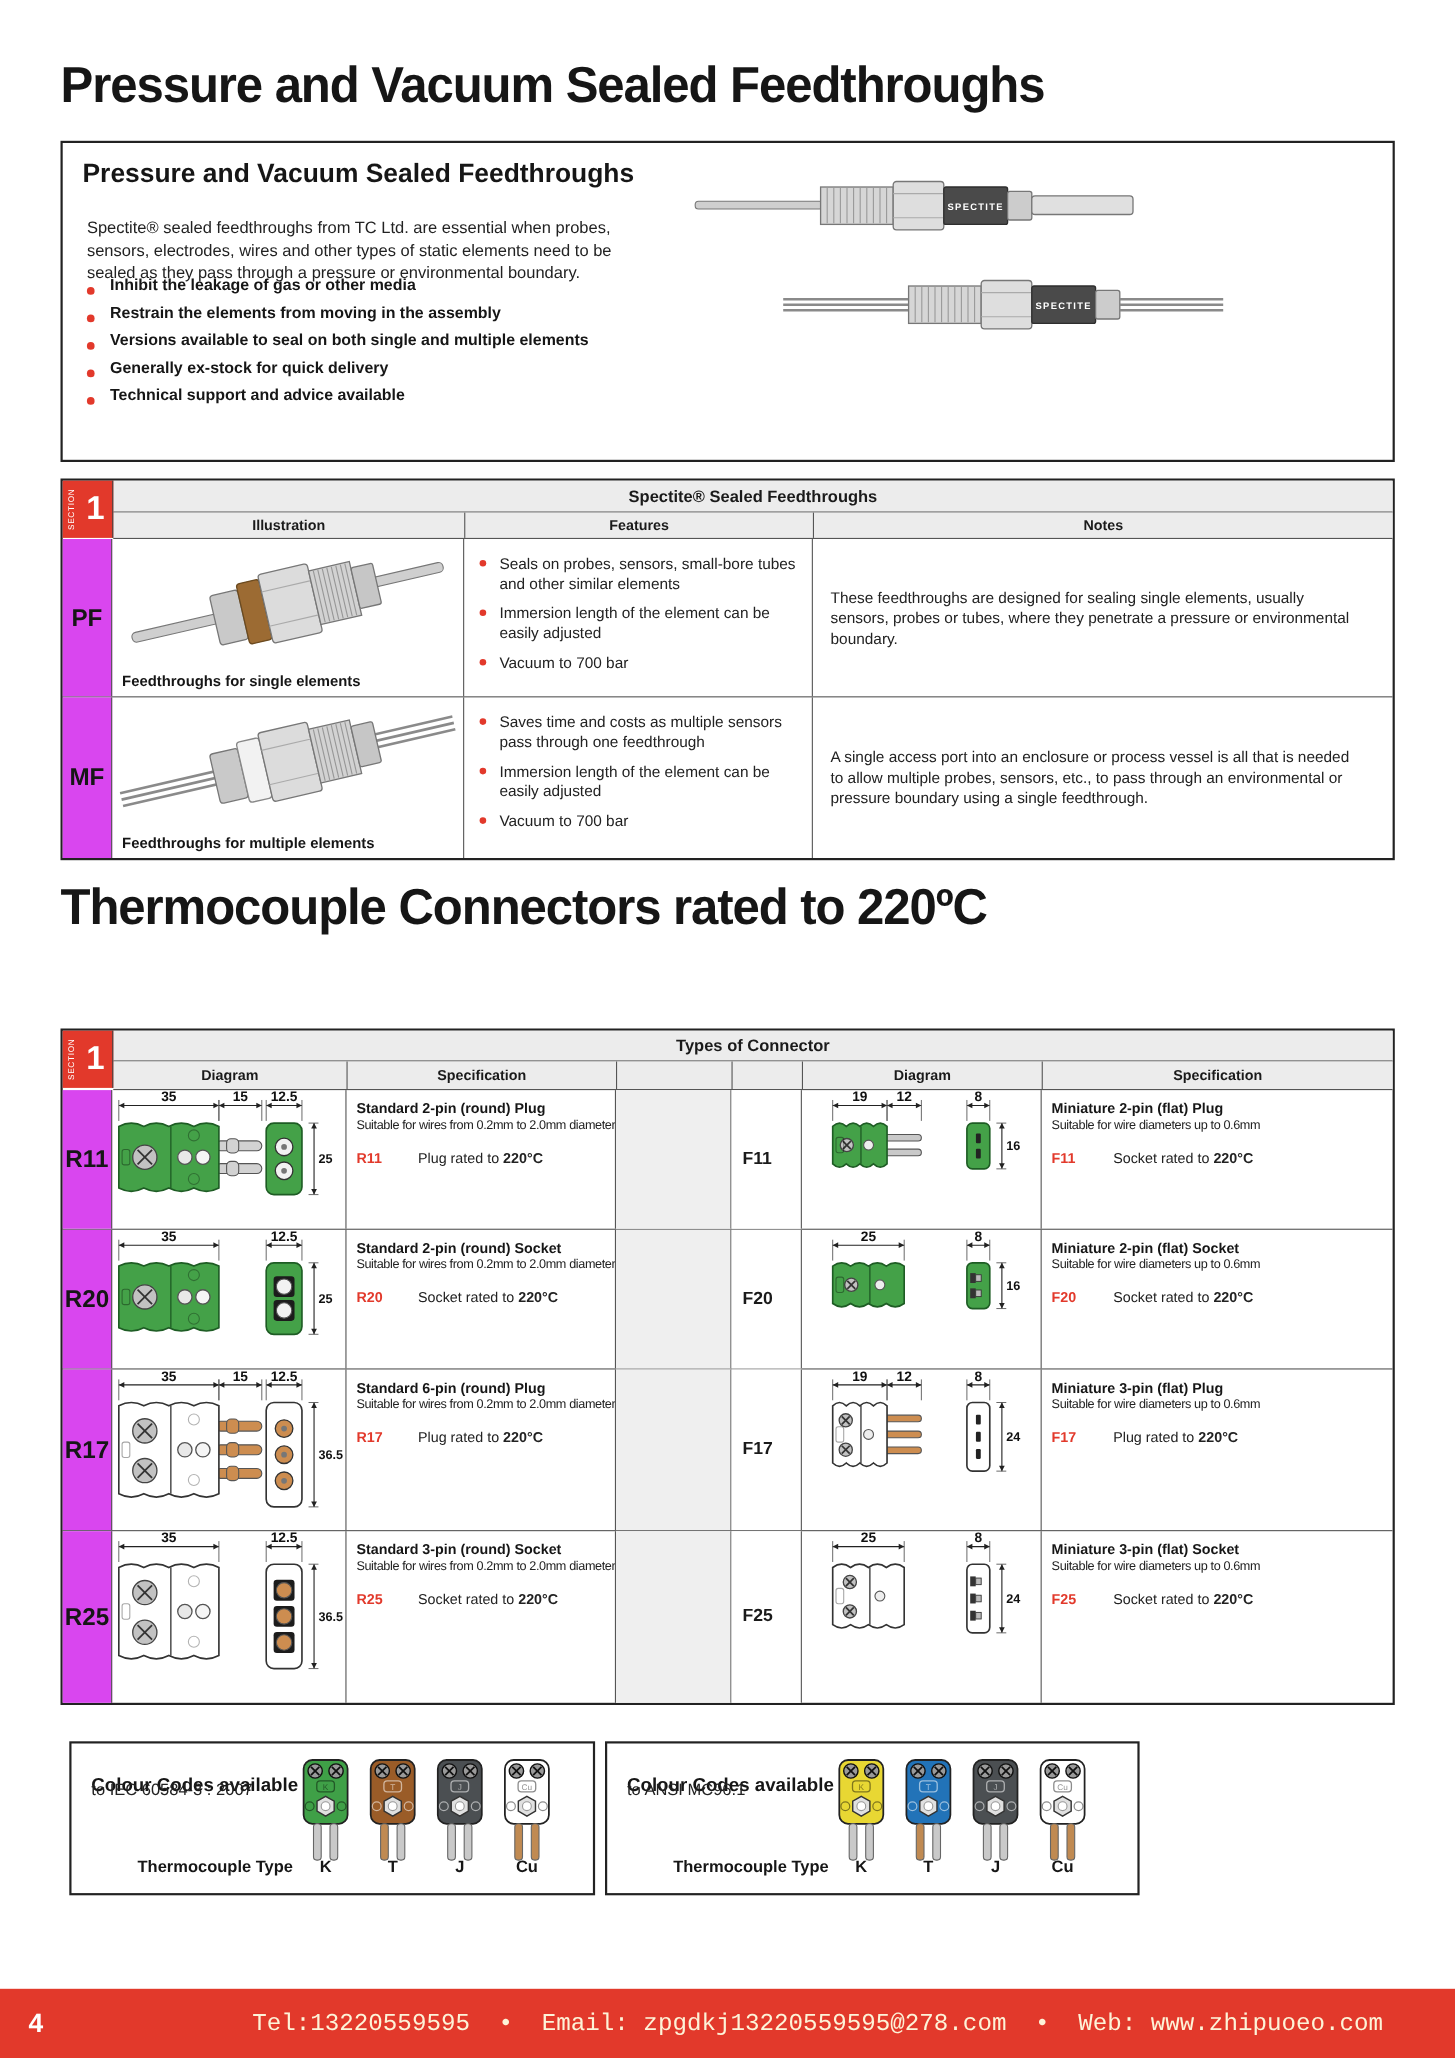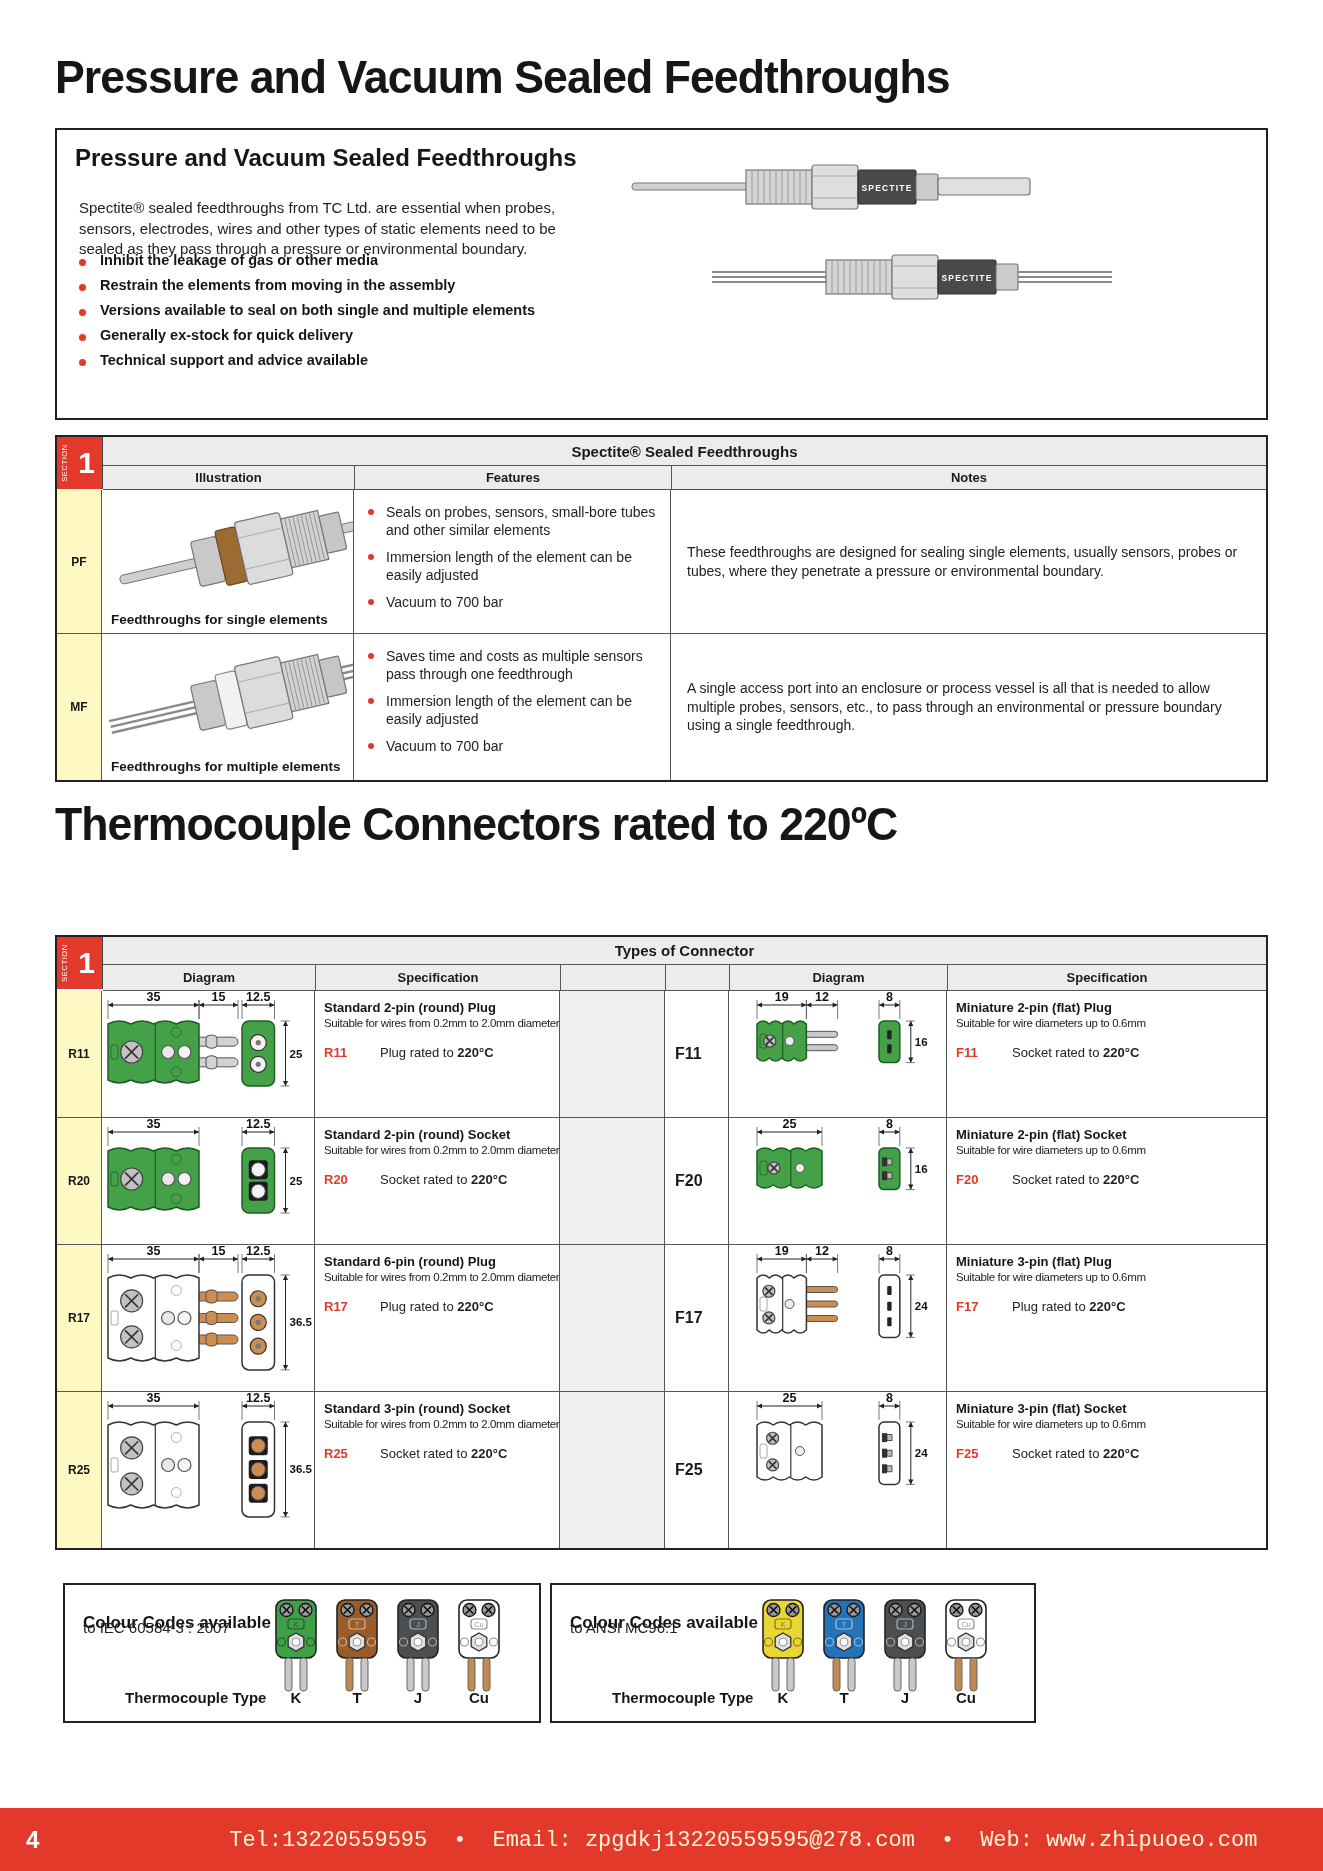--- a/index.html
+++ b/index.html
@@ -9,21 +9,21 @@
   .h1{position:absolute;left:55px;font-size:46px;font-weight:bold;letter-spacing:-1px;
       transform:scaleX(.97);transform-origin:left;white-space:nowrap;color:#161616;}
   #title1{top:50px;}
   #title2{top:797px;}
 
   
   .intro-box{position:absolute;left:55px;top:128px;width:1213px;height:292px;border:2px solid #222;box-sizing:border-box;}
   .intro-box h2{margin:0;position:absolute;left:18px;top:14px;font-size:24px;font-weight:bold;color:#161616;}
   .intro-box .para{position:absolute;left:22px;top:68px;width:520px;font-size:15px;line-height:1.38;color:#222;}
   .bullets{position:absolute;left:22px;top:122px;}
-  .b-item{display:flex;align-items:center;margin-bottom:9px;font-size:14.5px;font-weight:bold;color:#161616;}
+  .b-item{display:flex;align-items:flex-end;margin-bottom:9px;font-size:14.5px;font-weight:bold;color:#161616;}
   .b-dot{width:7px;height:7px;border-radius:50%;background:#e2392b;margin:5px 14px 0 0;flex:none;}
   .products{position:absolute;left:505px;top:4px;width:700px;height:282px;}
 
   
   .ctable{position:absolute;left:55px;width:1213px;border:2px solid #222;box-sizing:border-box;background:#fff;}
   #table1{top:435px;}
   #table2{top:935px;}
   .thead{display:flex;}
   .badge{width:45px;flex:none;background:#e2392b;position:relative;border-right:1px solid #444;}
   .badge .sec{position:absolute;left:-11px;top:50%;transform:translate(0,-50%) rotate(-90deg);
@@ -37,27 +37,27 @@
   .hcols{display:flex;background:#ececec;border-bottom:1px solid #555;}
   .hcol{font-weight:bold;font-size:13px;display:flex;align-items:center;justify-content:center;border-right:1px solid #555;box-sizing:border-box;}
   #table1 .hcols{height:23px;}
   #table2 .hcols{height:25px;}
   .hcol:last-child{border-right:none;}
 
   .trow{display:flex;border-bottom:1px solid #555;}
   .trow:last-child{border-bottom:none;}
   .cell{border-right:1px solid #555;box-sizing:border-box;position:relative;overflow:hidden;}
   .cell:last-child{border-right:none;}
-  .lblcell{background:#fef9c3;display:flex;align-items:center;justify-content:center;font-weight:bold;font-size:12px;color:#161616;}
+  .lblcell{background:#d946ef;display:flex;align-items:center;justify-content:center;font-weight:bold;font-size:22px;color:#161616;}
   .spacercell{background:#efefef;}
   .flbl{background:#fff;display:flex;align-items:center;font-weight:bold;font-size:16px;padding-left:10px;box-sizing:border-box;}
 
   
   .w-lbl{width:45px;flex:none;}
-  .w-ill{width:252px;flex:none;}
+  .w-ill{width:320px;flex:none;}
   .w-feat{width:317px;flex:none;}
   .w-note{flex:1;}
   .cap{position:absolute;left:9px;bottom:6px;font-size:13.5px;font-weight:bold;color:#161616;}
   .featlist{padding:14px 8px 0 14px;}
   .f-item{display:flex;align-items:flex-start;margin-bottom:10px;font-size:14px;color:#222;line-height:1.25;}
   .f-dot{width:6px;height:6px;border-radius:50%;background:#e2392b;margin:5px 12px 0 0;flex:none;}
   .notecell{display:flex;align-items:center;}
   .notecell p{margin:0;padding:0 26px 0 16px;font-size:14px;line-height:1.32;color:#222;}
 
   

